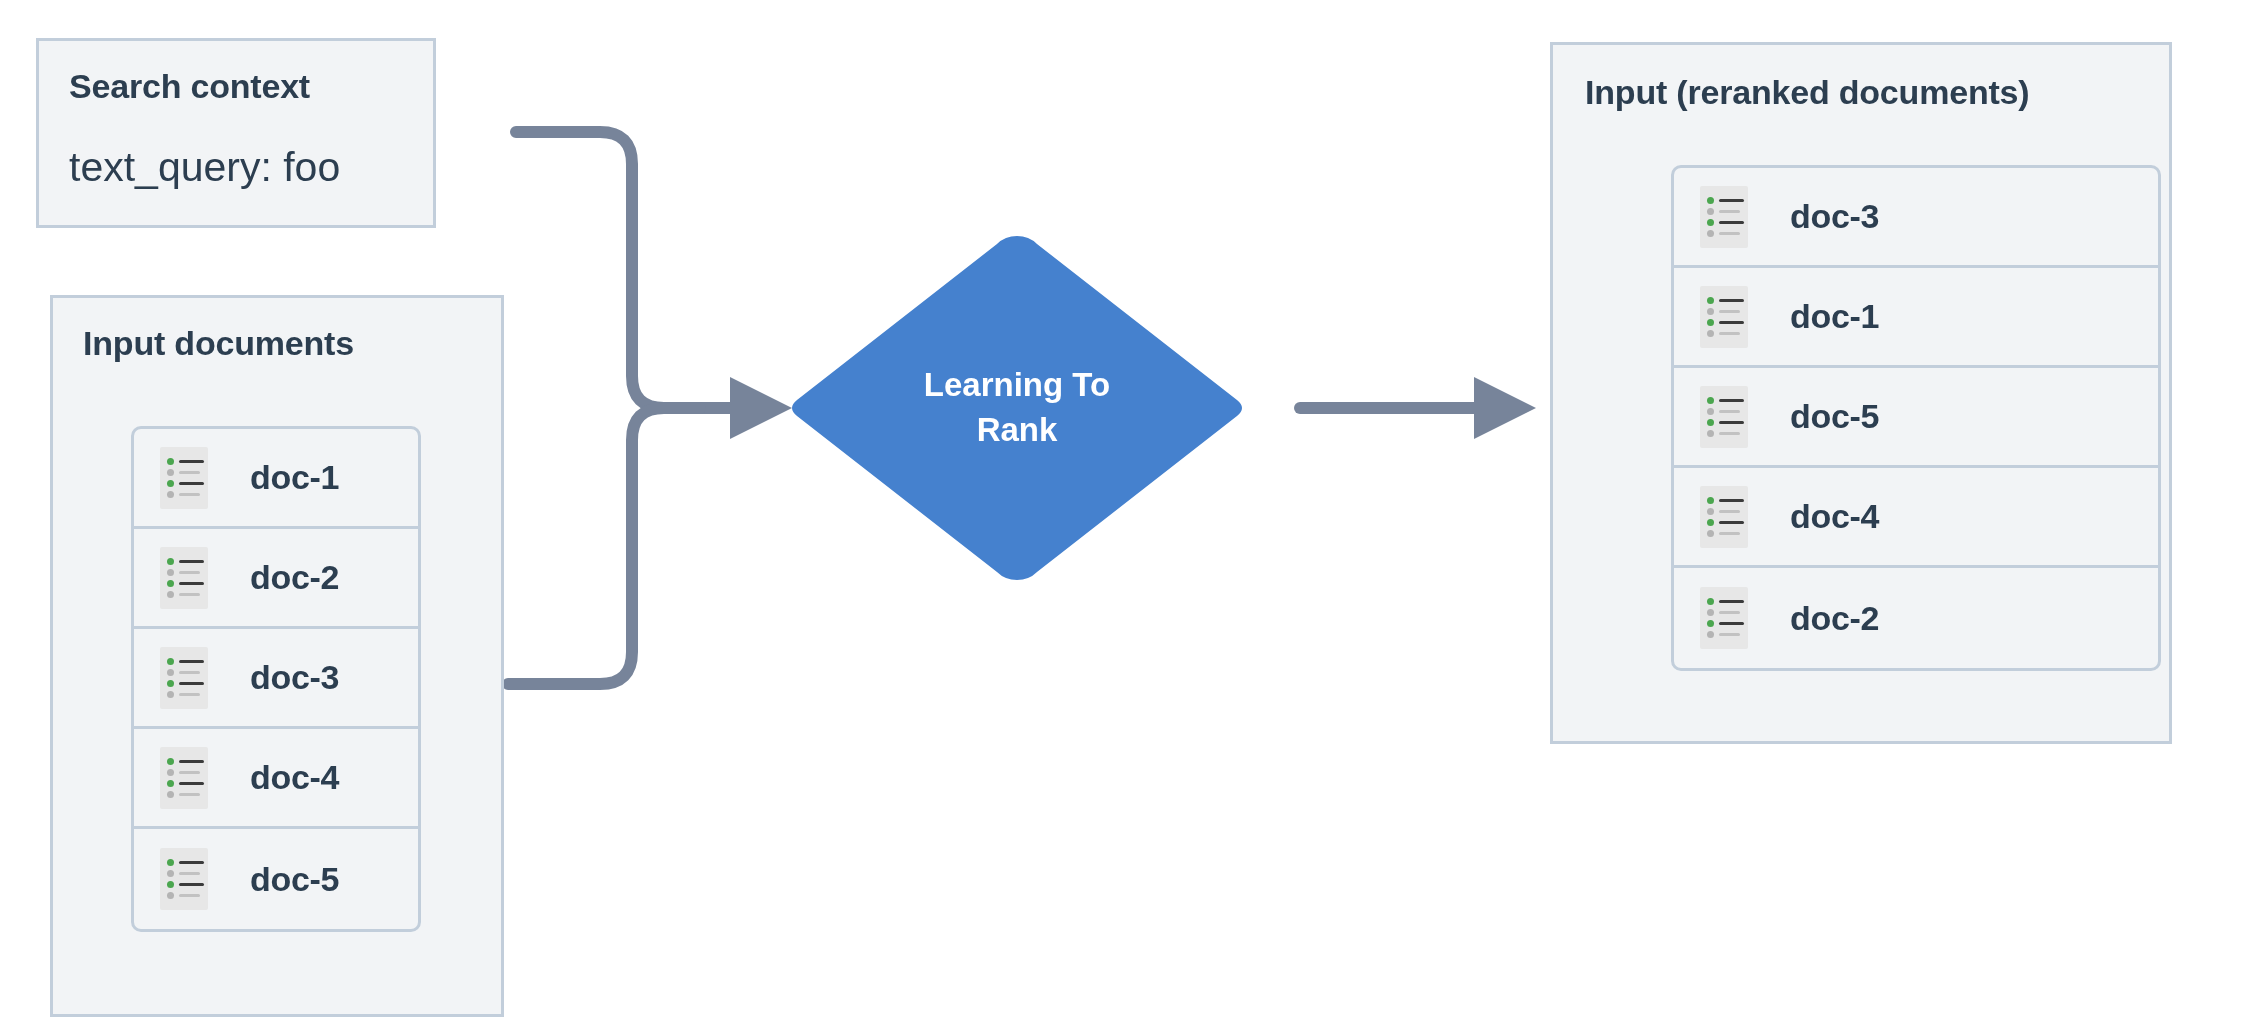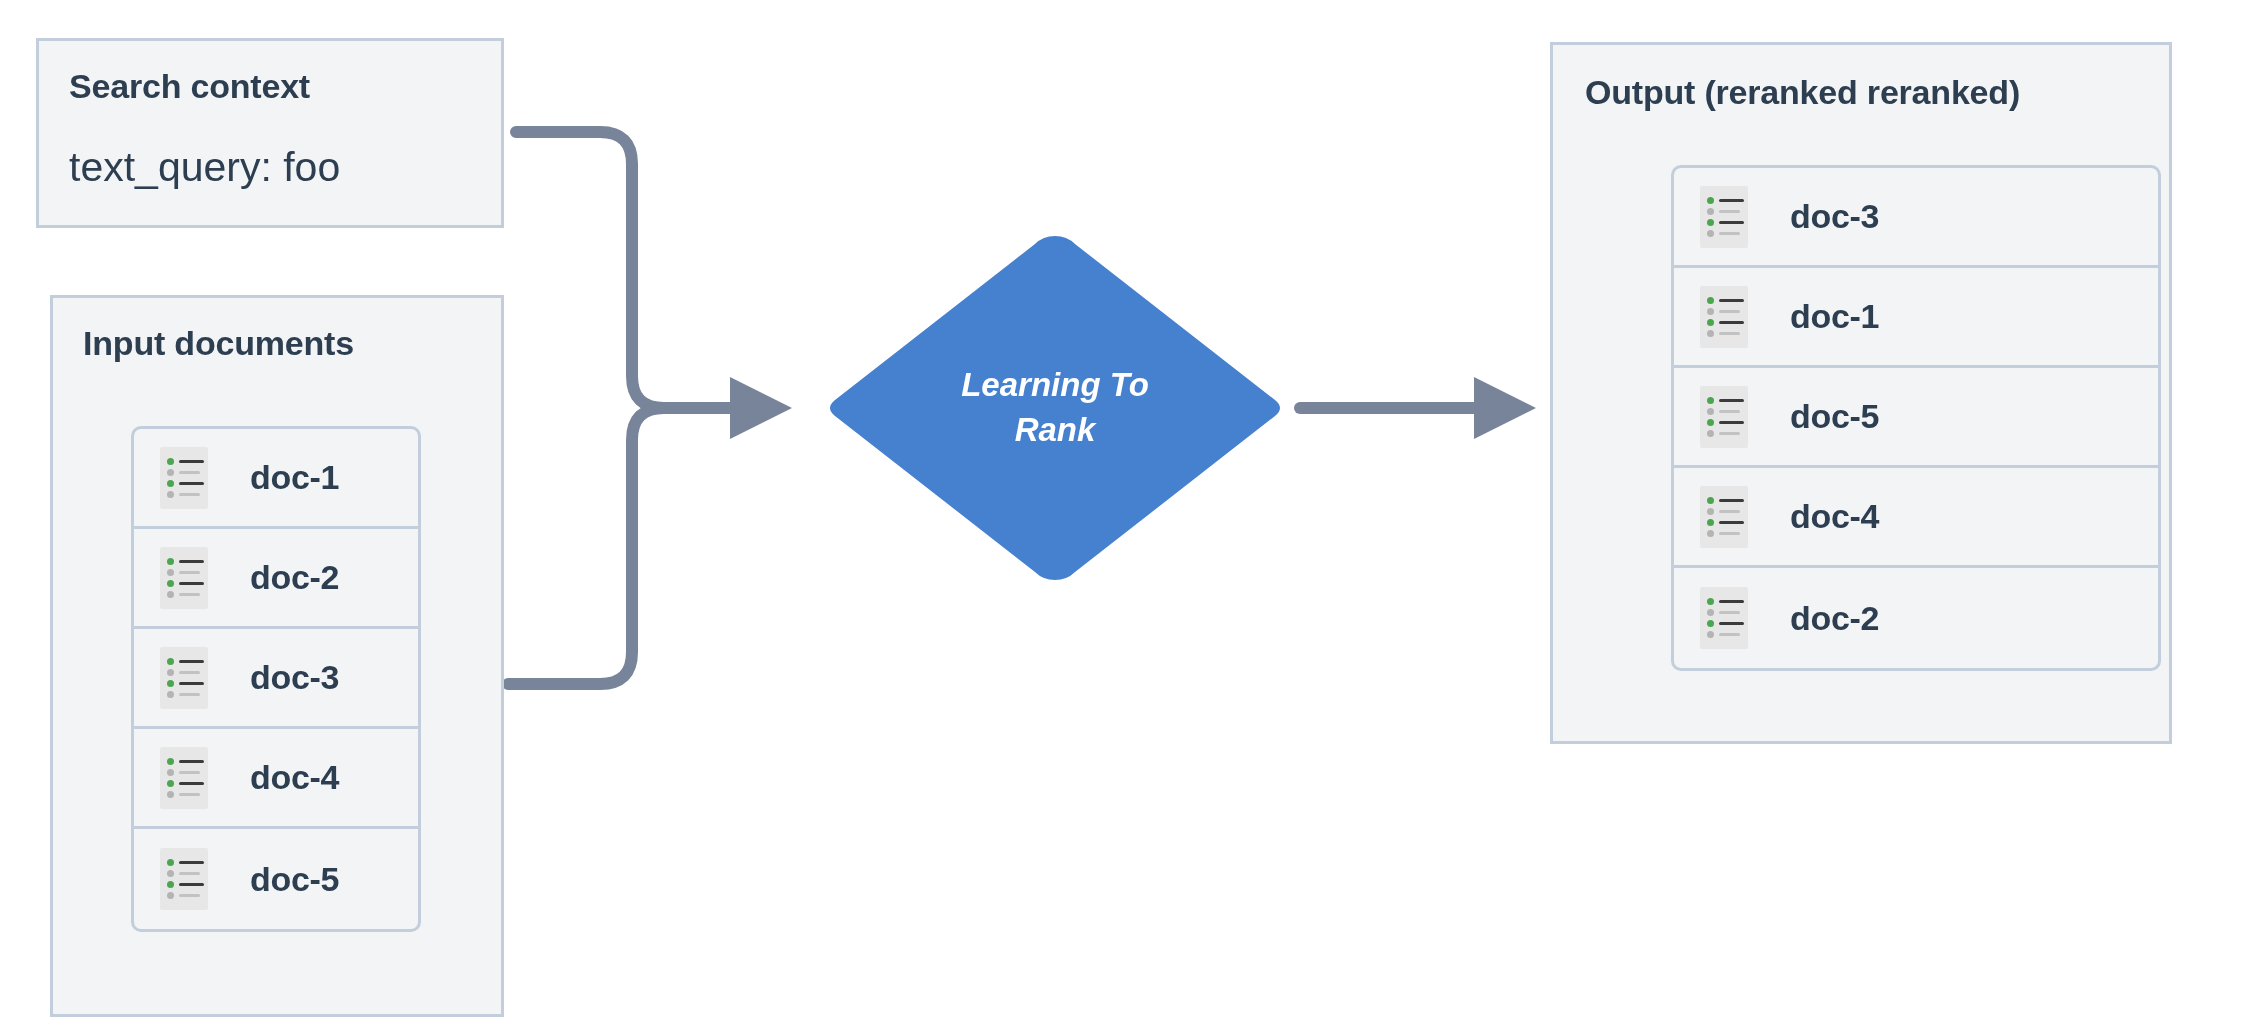--- a/index.html
+++ b/index.html
@@ -33,21 +33,21 @@
   }
   .panel-sub {
     color: #2c3e50;
     font-weight: normal;
   }
 
   
   #search-context {
     left: 36px;
     top: 38px;
-    width: 468px;
+    width: 400px;
     height: 190px;
     padding: 26px 30px 0 30px;
   }
   #search-context .panel-title { font-size: 34px; line-height: 1.15; }
   #search-context .panel-sub  { font-size: 41px; margin-top: 38px; }
 
   
   #input-documents {
     left: 50px;
     top: 295px;
@@ -127,25 +127,24 @@
     font-size: 34px;
     font-weight: bold;
     color: #2c3e50;
     margin-left: 30px;
     letter-spacing: -0.3px;
   }
 
   
   #ltr-node {
     position: absolute;
-    left: 819px;
+    left: 781px;
     top: 228px;
     width: 472px;
     height: 360px;
-    font-style: italic;
   }
   #ltr-node .diamond-label {
     position: absolute;
     left: 0; right: 0;
     top: 50%;
     transform: translateY(-50%);
     text-align: center;
     color: #ffffff;
     font-size: 33px;
     font-weight: bold;
@@ -306,21 +305,21 @@
                L 256 344 Q 248 352 236 352
                Q 224 352 216 344
                L 16 188 Q 6 180 16 172
                L 216 16 Q 224 8 236 8 Z" fill="#4581ce"></path>
     </svg>
     <div class="diamond-label">Learning To
 Rank</div>
   </div>
 
   <div class="panel" id="output-panel">
-    <div class="panel-title">Output (reranked reranked)</div>
+    <div class="panel-title">Input (reranked documents)</div>
     <div class="doc-list" id="output-doc-list">
         <div class="doc-row">
           <div class="doc-icon">
             <div class="doc-icon-row">
               <span class="doc-icon-dot dot-green"></span>
               <span class="doc-icon-bar bar-dark"></span>
             </div>
             <div class="doc-icon-row">
               <span class="doc-icon-dot dot-grey"></span>
               <span class="doc-icon-bar bar-grey"></span>

